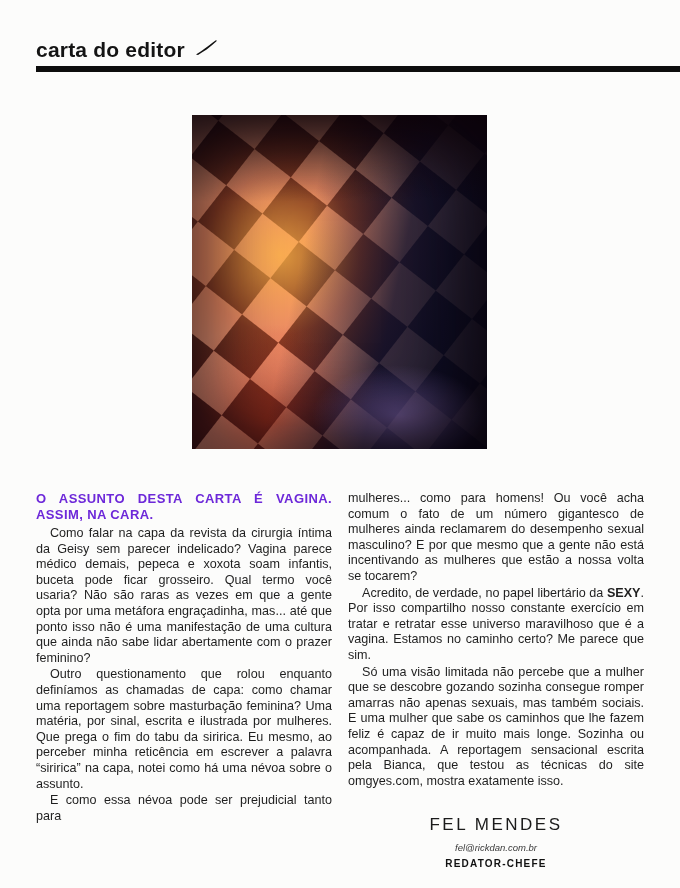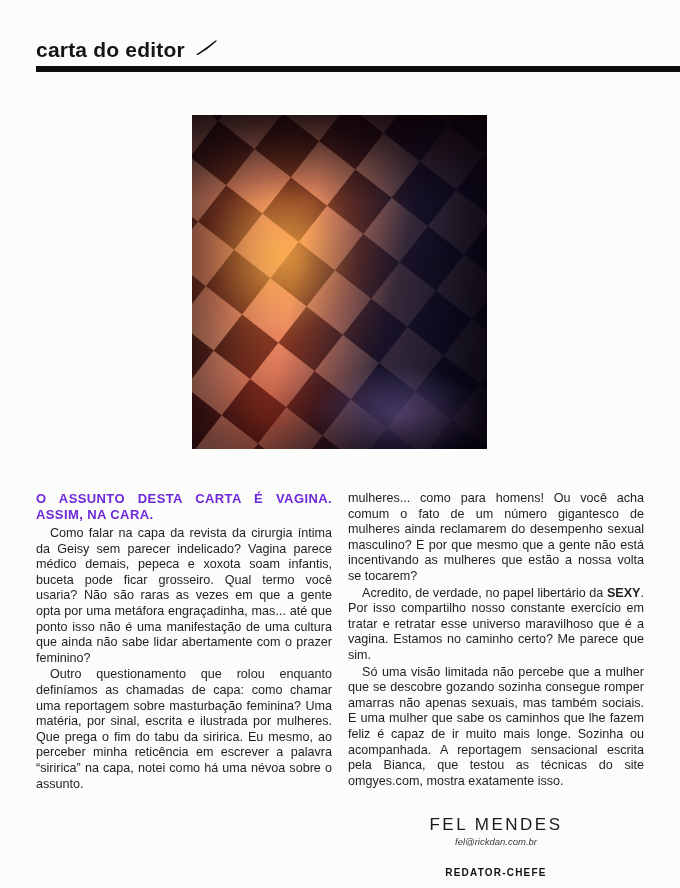--- a/index.html
+++ b/index.html
@@ -67,22 +67,22 @@
   .col p{
     margin:0 0 1px 0;font-size:12.6px;line-height:15.6px;
     text-align:justify;color:#1f1f1f;
   }
   .col p.indent{text-indent:14px;}
   .col p b{font-weight:700;}
 
   
   .signature{margin-top:26px;text-align:center;}
   .sig-name{font-size:17px;font-weight:500;letter-spacing:2.5px;color:#1b1b1b;}
-  .sig-email{font-size:9.5px;font-style:italic;color:#3a3a3a;margin-top:1px;}
-  .sig-role{font-size:10px;font-weight:700;letter-spacing:1.2px;color:#111;margin-top:20px;}
+  .sig-email{font-size:9.5px;font-style:italic;color:#3a3a3a;margin-top:7px;}
+  .sig-role{font-size:10px;font-weight:700;letter-spacing:1.2px;color:#111;margin-top:5px;}
 </style>
 </head>
 <body>
 
 <div class="page">
 
   <header class="masthead">
     <div class="masthead-row">
       <h1>carta do editor</h1>
       <span class="pen">
@@ -103,20 +103,21 @@
     <div class="layer top-shade"></div>
     <div class="layer vignette"></div>
   </figure>
 
   <main class="columns">
 
     <section class="col">
       <h2 class="kicker">O ASSUNTO DESTA CARTA É VAGINA. ASSIM, NA CARA.</h2>
       <p class="indent">Como falar na capa da revista da cirurgia íntima da Geisy sem parecer indelicado? Vagina parece médico demais, pepeca e xoxota soam infantis, buceta pode ficar grosseiro. Qual termo você usaria? Não são raras as vezes em que a gente opta por uma metáfora engraçadinha, mas... até que ponto isso não é uma manifestação de uma cultura que ainda não sabe lidar abertamente com o prazer feminino?</p>
       <p class="indent">Outro questionamento que rolou enquanto definíamos as chamadas de capa: como chamar uma reportagem sobre masturbação feminina? Uma matéria, por sinal, escrita e ilustrada por mulheres. Que prega o fim do tabu da siririca. Eu mesmo, ao perceber minha reticência em escrever a palavra “siririca” na capa, notei como há uma névoa sobre o assunto.</p>
+      <p class="indent">E como essa névoa pode ser prejudicial tanto para</p>
     </section>
 
     <section class="col">
       <p>mulheres... como para homens! Ou você acha comum o fato de um número gigantesco de mulheres ainda reclamarem do desempenho sexual masculino? E por que mesmo que a gente não está incentivando as mulheres que estão a nossa volta se tocarem?</p>
       <p class="indent">Acredito, de verdade, no papel libertário da <b>SEXY</b>. Por isso compartilho nosso constante exercício em tratar e retratar esse universo maravilhoso que é a vagina. Estamos no caminho certo? Me parece que sim.</p>
       <p class="indent">Só uma visão limitada não percebe que a mulher que se descobre gozando sozinha consegue romper amarras não apenas sexuais, mas também sociais. E uma mulher que sabe os caminhos que lhe fazem feliz é capaz de ir muito mais longe. Sozinha ou acompanhada. A reportagem sensacional escrita pela Bianca, que testou as técnicas do site omgyes.com, mostra exatamente isso.</p>
 
       <div class="signature">
         <div class="sig-name">FEL MENDES</div>
         <div class="sig-email">fel@rickdan.com.br</div>

